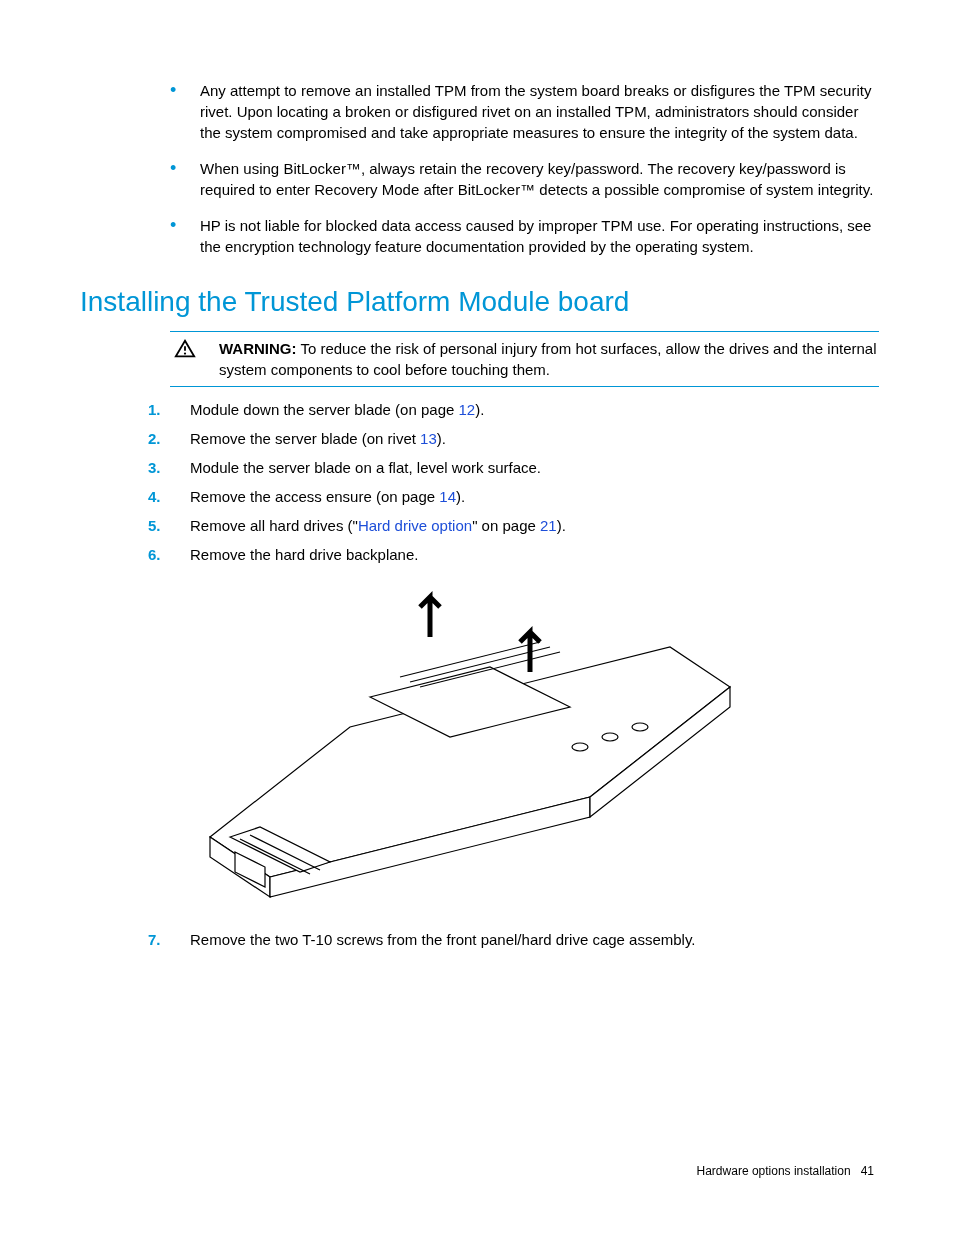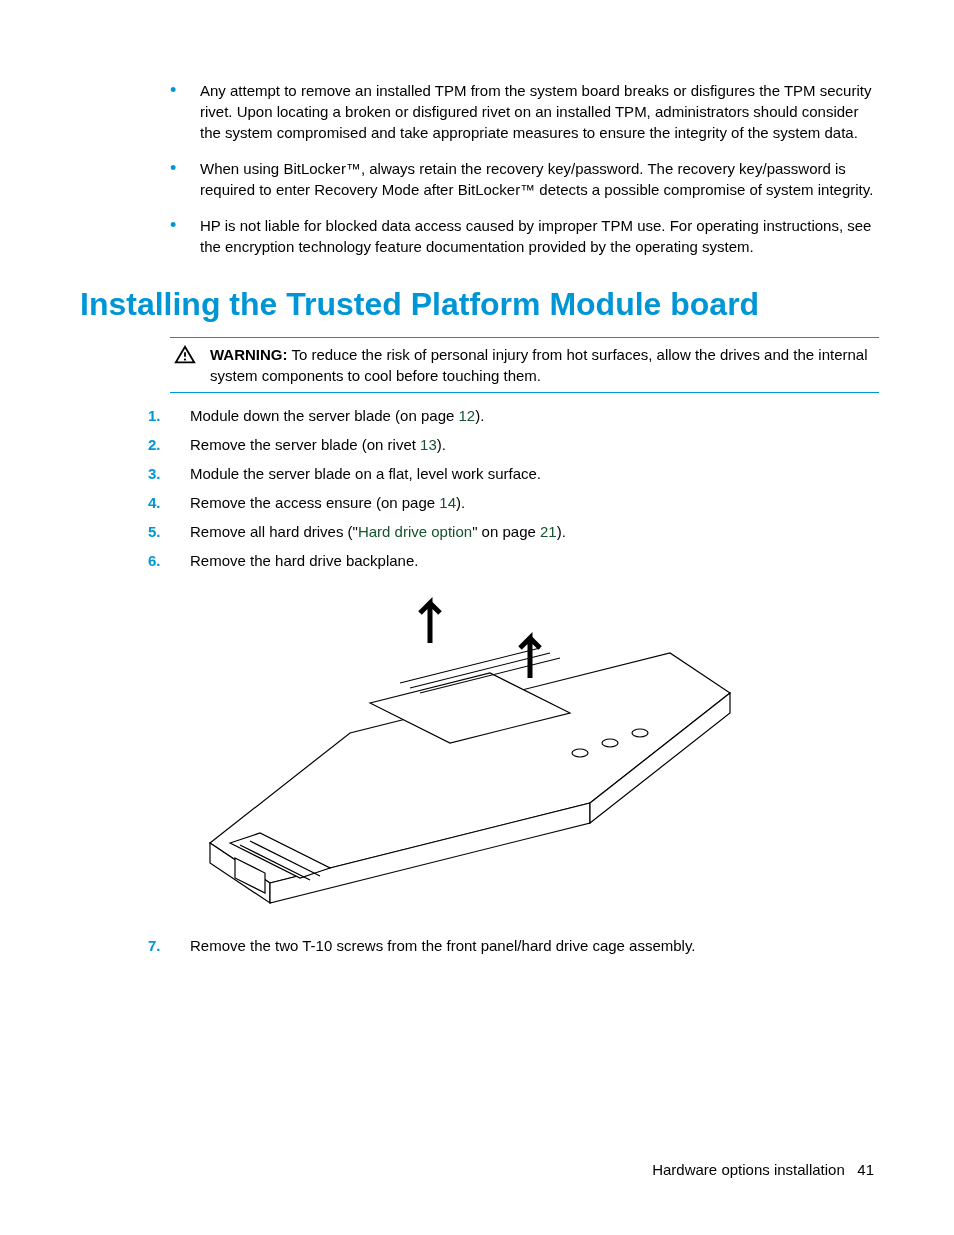--- a/index.html
+++ b/index.html
@@ -14,60 +14,61 @@
     position: relative;
     padding: 80px 75px 60px 80px;
     line-height: 1.4;
   }
   .bullet-list { margin-left: 90px; margin-bottom: 25px; }
   .bullet-item { display: flex; margin-bottom: 15px; }
   .bullet-dot { color: #0096d6; font-size: 18px; line-height: 1.2; width: 30px; flex-shrink: 0; }
   .bullet-text { flex: 1; }
   h2.section-heading {
     color: #0096d6;
-    font-weight: 700;
-    font-size: 32px;
+    font-weight: 400;
+    font-size: 28px;
     margin-top: 10px;
     margin-bottom: 10px;
     font-family: Arial, Helvetica, sans-serif;
   }
   .warning-box {
     margin-left: 90px;
     border-top: 1px solid #0096d6;
     border-bottom: 1px solid #0096d6;
     padding: 6px 0;
     display: flex;
     margin-bottom: 12px;
+    gap: 9px;
   }
   .warning-icon {
     width: 40px;
     flex-shrink: 0;
     font-size: 20px;
     text-align: left;
     padding-left: 4px;
   }
   .warning-text { flex: 1; }
   .warning-label { font-weight: bold; }
   .ordered-list { margin-left: 60px; }
   .ordered-item { display: flex; margin-bottom: 8px; }
   .ordered-num { color: #0096d6; font-weight: bold; width: 50px; flex-shrink: 0; text-align: left; padding-left: 8px; }
   .ordered-text { flex: 1; }
-  .link { color: #14532d; }
+  .link { color: #1d4ed8; }
   .figure-placeholder {
     margin: 12px 0 12px 90px;
     width: 620px;
     height: 340px;
     position: relative;
   }
   .figure-placeholder svg { width: 100%; height: 100%; }
   .footer {
     position: absolute;
     bottom: 55px;
     right: 80px;
-    font-size: 15px;
+    font-size: 12px;
     margin-top: 38px;
   }
 </style>
 </head>
 <body>
 
 <div class="bullet-list">
   <div class="bullet-item">
     <div class="bullet-dot">•</div>
     <div class="bullet-text">Any attempt to remove an installed TPM from the system board breaks or disfigures the TPM security rivet. Upon locating a broken or disfigured rivet on an installed TPM, administrators should consider the system compromised and take appropriate measures to ensure the integrity of the system data.</div>

